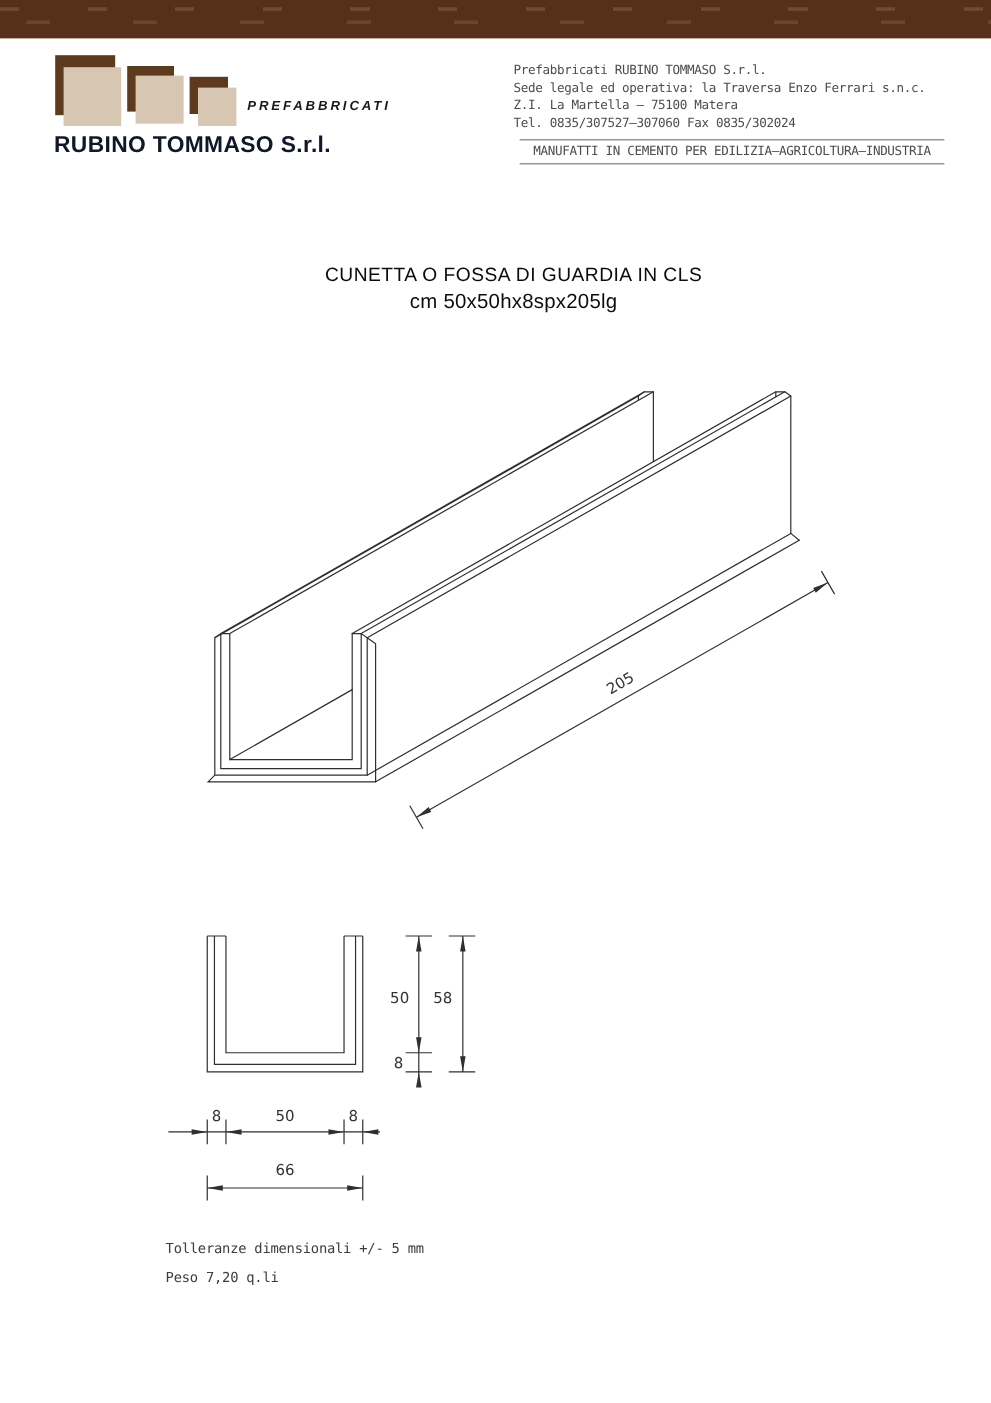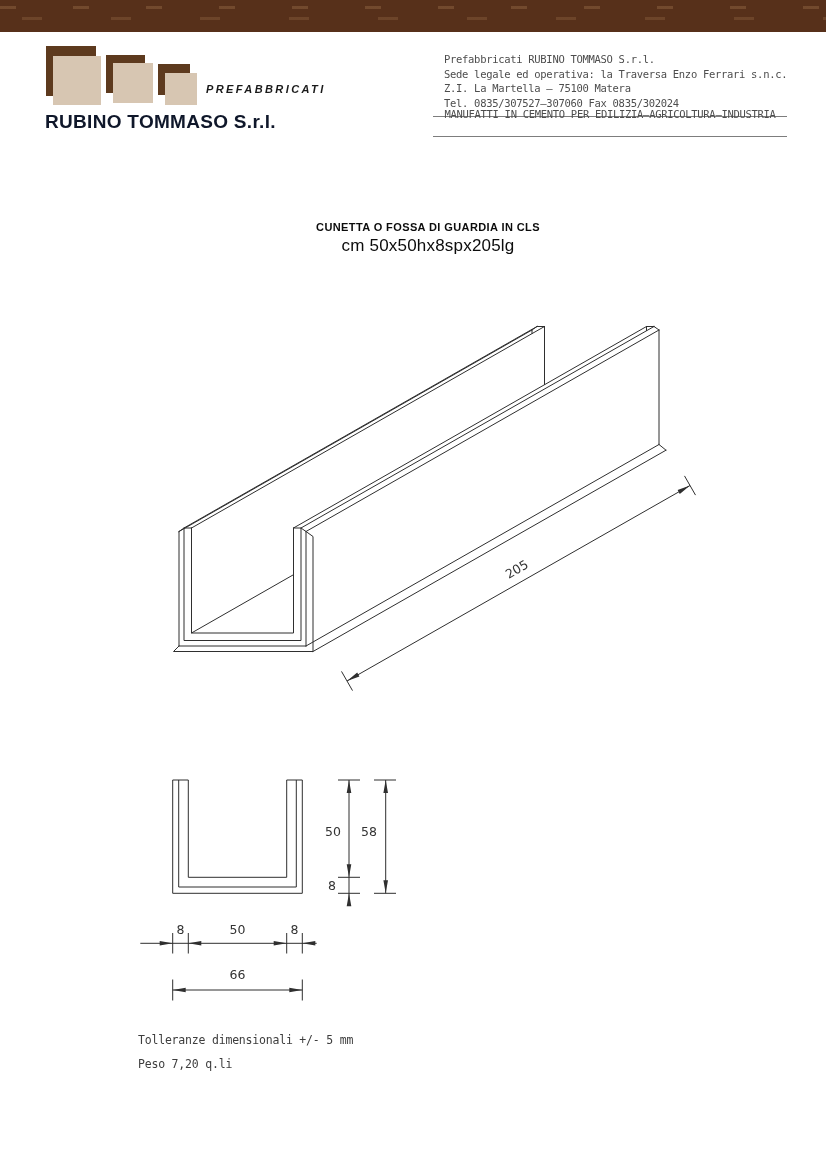--- a/index.html
+++ b/index.html
@@ -20,35 +20,35 @@
   .prefab{
     position:absolute;left:206px;top:83px;
     font-size:11px;font-weight:bold;font-style:italic;letter-spacing:2.4px;color:#1a1a1a;
   }
   .companyname{
     position:absolute;left:45px;top:111px;
     font-size:19px;font-weight:bold;letter-spacing:0.3px;color:#0f172a;
   }
   
   .info{
-    position:absolute;left:444px;top:52px;width:360px;
+    position:absolute;left:428px;top:52px;width:360px;
     font-family:"DejaVu Sans Mono",monospace;font-size:10.5px;line-height:14.6px;
     color:#4d4d4d;letter-spacing:-0.3px;white-space:nowrap;
   }
   .rule{position:absolute;left:433px;width:354px;height:1px;background:#7d7d7d;}
   .rule.r1{top:116px;}
   .rule.r2{top:136px;}
   .slogan{
-    position:absolute;left:433px;top:108px;width:354px;text-align:center;
+    position:absolute;left:433px;top:120px;width:354px;text-align:center;
     font-family:"DejaVu Sans Mono",monospace;font-size:10.5px;color:#4d4d4d;
     letter-spacing:-0.3px;white-space:nowrap;
   }
   
   .titlebox{position:absolute;left:30px;top:221px;width:796px;text-align:center;color:#0c0c0c;}
-  .title1{font-size:11px;font-weight:bold;letter-spacing:0.4px;}
+  .title1{font-size:16px;font-weight:normal;letter-spacing:0.4px;}
   .title2{font-size:17px;font-weight:normal;letter-spacing:0.2px;margin-top:3px;}
   
   svg.drawing{position:absolute;left:0;top:0;width:826px;height:1169px;}
   svg.drawing path{vector-effect:non-scaling-stroke;}
   .dimtext{font-family:"DejaVu Sans",sans-serif;font-size:12.5px;fill:#333333;}
   
   .notes{
     position:absolute;left:138px;top:1028px;
     font-family:"DejaVu Sans Mono",monospace;font-size:11.5px;line-height:24px;
     color:#3d3d3d;letter-spacing:-0.2px;white-space:nowrap;

